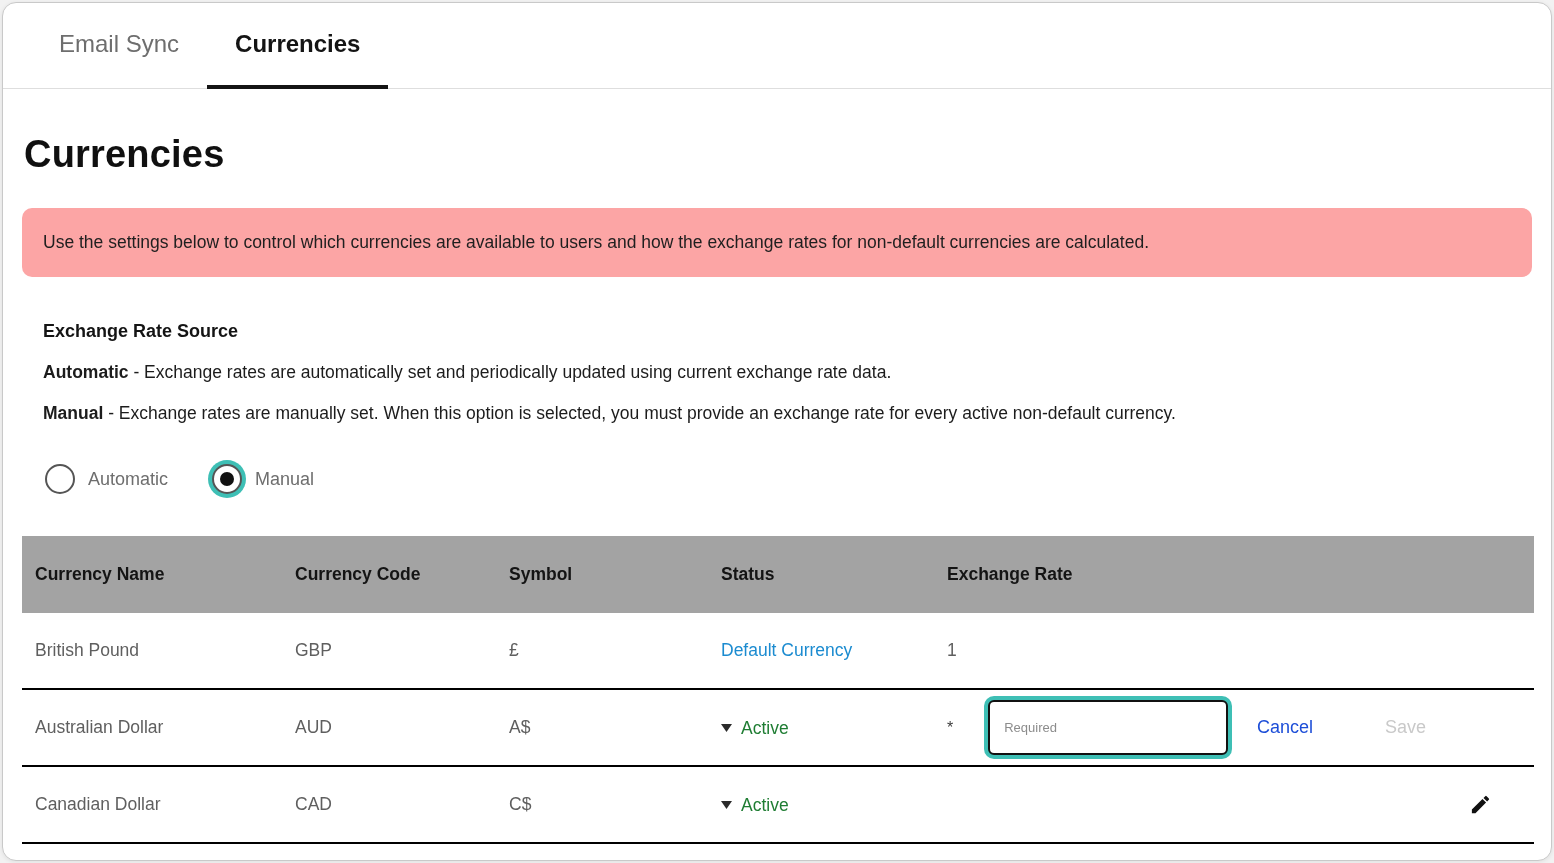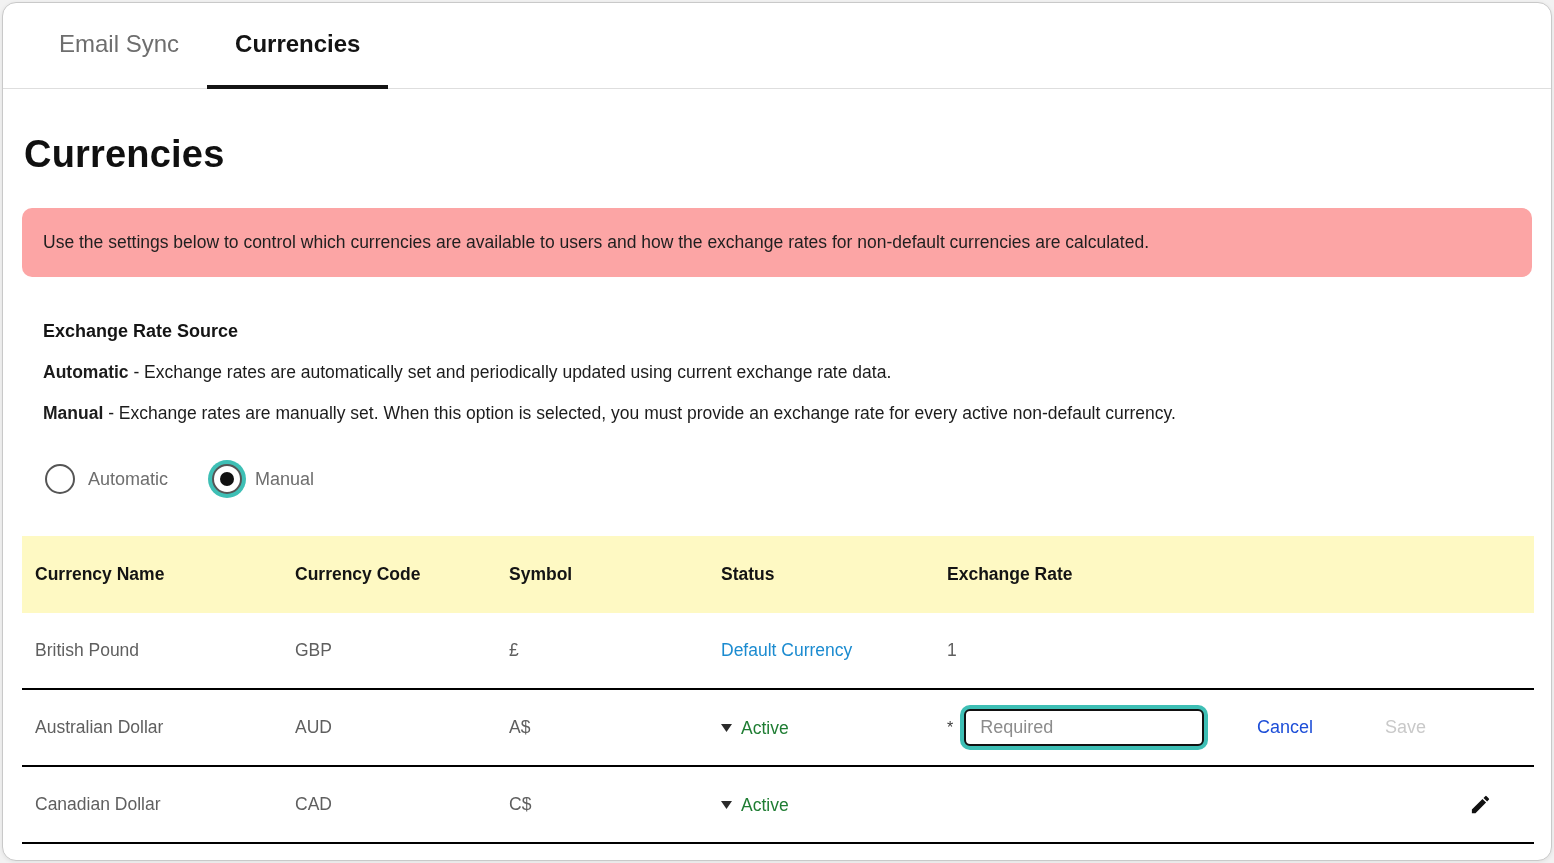--- a/index.html
+++ b/index.html
@@ -97,50 +97,51 @@
   .radio-label { font-size: 18px; color: #6e6e6e; }
   
   .table { margin-top: 42px; width: 1512px; }
   .trow {
     display: grid;
     grid-template-columns: 273px 214px 212px 226px 286px 1fr;
     align-items: center;
     height: 77px;
   }
   .thead {
-    background: #fef9c3;
+    background: #a3a3a3;
     font-weight: 700;
     color: #141414;
     font-size: 17.5px;
   }
   .tbody-row { border-bottom: 2px solid #000000; color: #5f5f5f; font-size: 17.5px; }
   .cell { padding-left: 0; }
   .cell.first { padding-left: 13px; }
   .link-default {
     color: #1b8bd0;
     cursor: pointer;
   }
   .status-dropdown {
     display: inline-flex; align-items: center; gap: 9px;
     cursor: pointer;
   }
   .status-dropdown .arrow { display: inline-flex; }
   .status-label { color: #1f7d33; font-size: 17.5px; }
   .rate-cell { display: flex; align-items: center; }
   .required-star { color: #3c3c3c; font-size: 16px; margin-right: 11px; }
   .rate-input {
-    width: 240px; height: 37px;
+    width: 240px; height: 55px;
     border: 2.5px solid #111;
     border-radius: 6px;
     box-shadow: 0 0 0 4px #3ebfb5;
     padding: 0 14px;
-    font-size: 18px;
+    font-size: 13px;
     font-family: "Liberation Sans", sans-serif;
     color: #333;
     outline: none;
+    margin-left: 24px;
   }
   .rate-input::placeholder { color: #8c8c8c; }
   .actions-cell { display: flex; align-items: center; }
   .actions-cell.editing { padding-left: 24px; gap: 72px; }
   .actions-cell.view { justify-content: flex-end; padding-right: 42px; }
   .btn-cancel { color: #1d4ed8; font-size: 18px; cursor: pointer; }
   .btn-save-disabled { color: #c9c9c9; font-size: 18px; cursor: default; }
   .icon-btn { cursor: pointer; display: inline-flex; }
 </style>
 </head>

